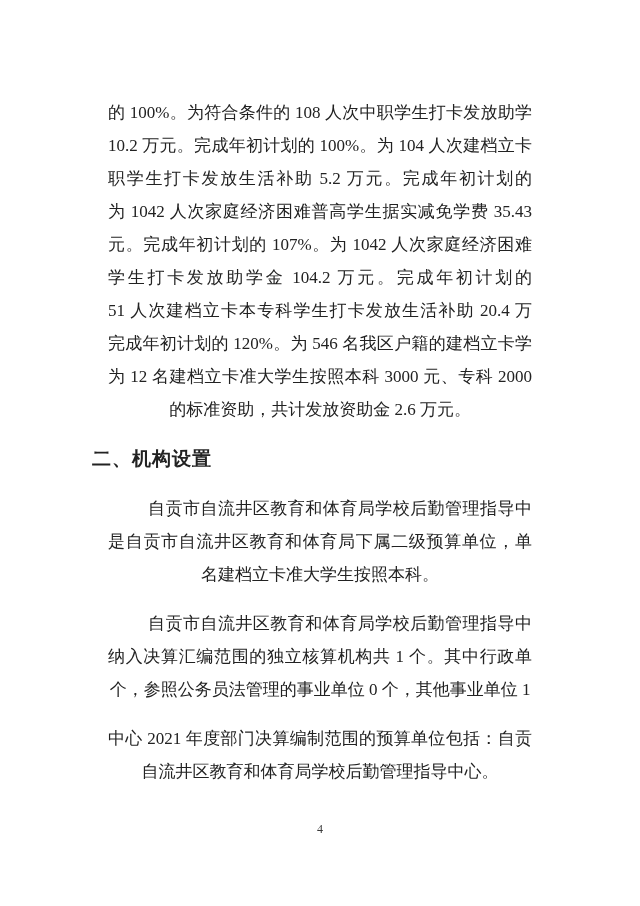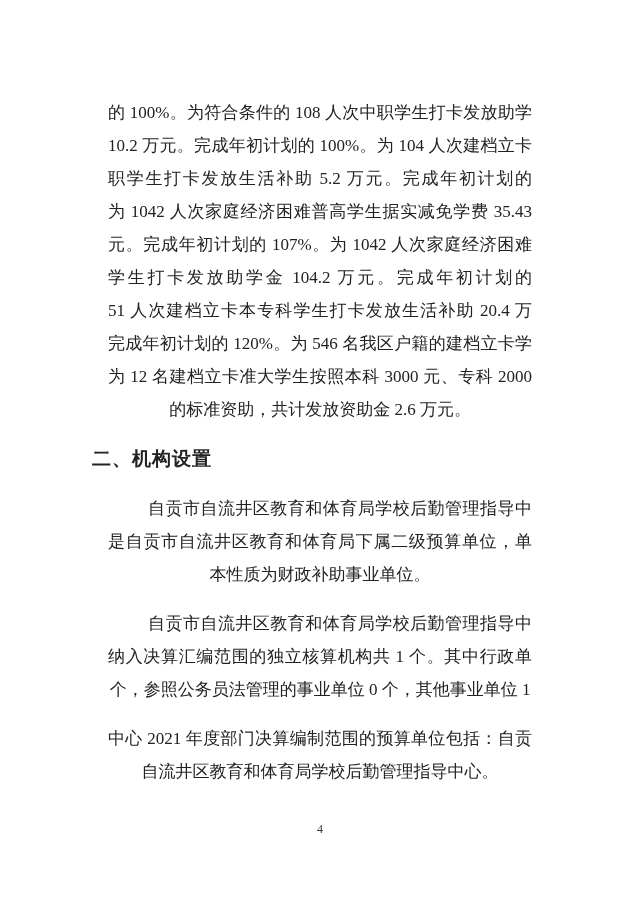--- a/index.html
+++ b/index.html
@@ -86,21 +86,21 @@
       <div class="line">完成年初计划的 120%。为 546 名我区户籍的建档立卡学生打</div>
       <div class="line">为 12 名建档立卡准大学生按照本科 3000 元、专科 2000 元</div>
       <div class="line line-last">的标准资助，共计发放资助金 2.6 万元。</div>
     </div>
 
     <h2 class="heading">二、机构设置</h2>
 
     <div class="para">
       <div class="line line-indent">自贡市自流井区教育和体育局学校后勤管理指导中心</div>
       <div class="line">是自贡市自流井区教育和体育局下属二级预算单位，单位基</div>
-      <div class="line line-last">本性质为财政补助事业单位。</div>
+      <div class="line line-last">名建档立卡准大学生按照本科。</div>
     </div>
 
     <div class="para">
       <div class="line line-indent">自贡市自流井区教育和体育局学校后勤管理指导中心</div>
       <div class="line">纳入决算汇编范围的独立核算机构共 1 个。其中行政单位 0</div>
       <div class="line line-last">个，参照公务员法管理的事业单位 0 个，其他事业单位 1 个。</div>
     </div>
 
     <div class="para">
       <div class="line">中心 2021 年度部门决算编制范围的预算单位包括：自贡市</div>

